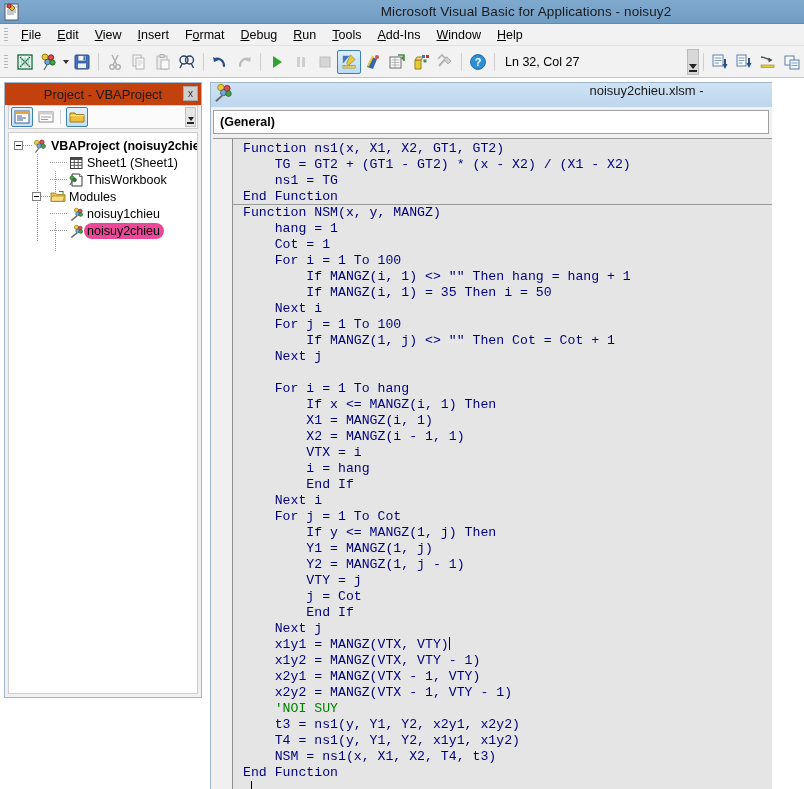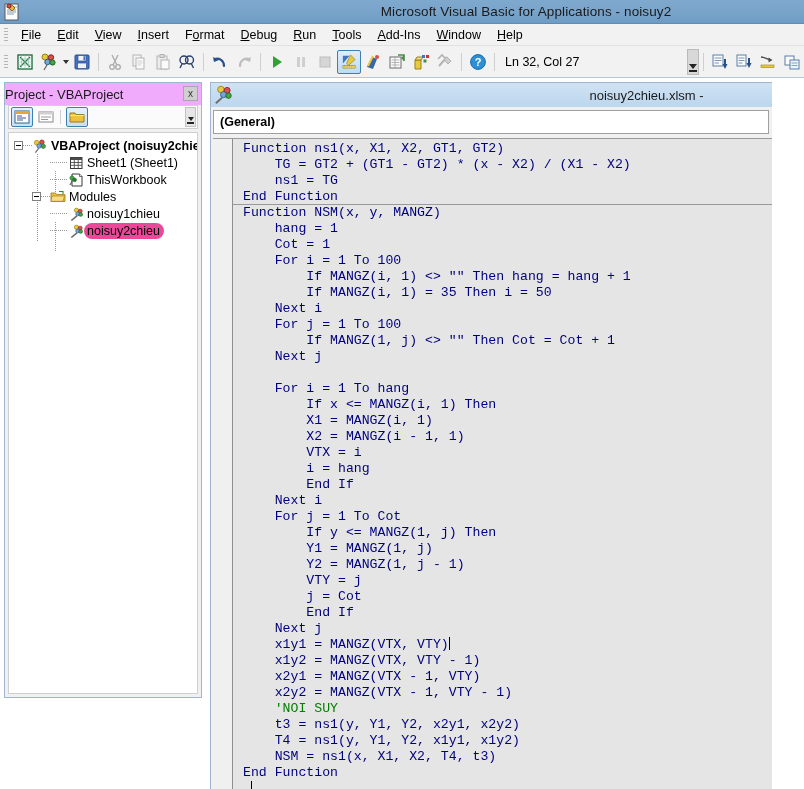--- a/index.html
+++ b/index.html
@@ -142,22 +142,23 @@
     background: #f0f0f0;
     border: 1px solid #9fb6cd;
     box-sizing: border-box;
     display: flex;
     flex-direction: column;
   }
   .pp-caption {
     height: 22px;
     display: flex;
     align-items: center;
-    position: relative;
-    background: #f0abfc;
+    justify-content: center;
+    position: relative;
+    background: #c2410c;
     flex: 0 0 auto;
   }
   .pp-caption-text {
     font-size: 13px;
     color: #1a1a1a;
     white-space: nowrap;
   }
   .pp-close {
     position: absolute;
     right: 3px; top: 3px;
@@ -265,21 +266,20 @@
     border: 1px solid #9fb6cd;
     border-right: none;
     border-bottom: none;
     box-sizing: border-box;
     overflow: hidden;
   }
   .cw-caption {
     height: 24px;
     background: linear-gradient(to bottom,#cfe2f3 0%, #bcd6ed 100%);
     display: flex;
-    align-items: center;
     position: relative;
     box-sizing: border-box;
   }
   .cw-icon { width: 20px; height:20px; margin-left:3px; flex:0 0 auto; }
   .cw-title {
     position:absolute; left:0; right:0;
     text-align:center;
     font-size: 13px;
     color:#1a1a1a;
     white-space:nowrap;

